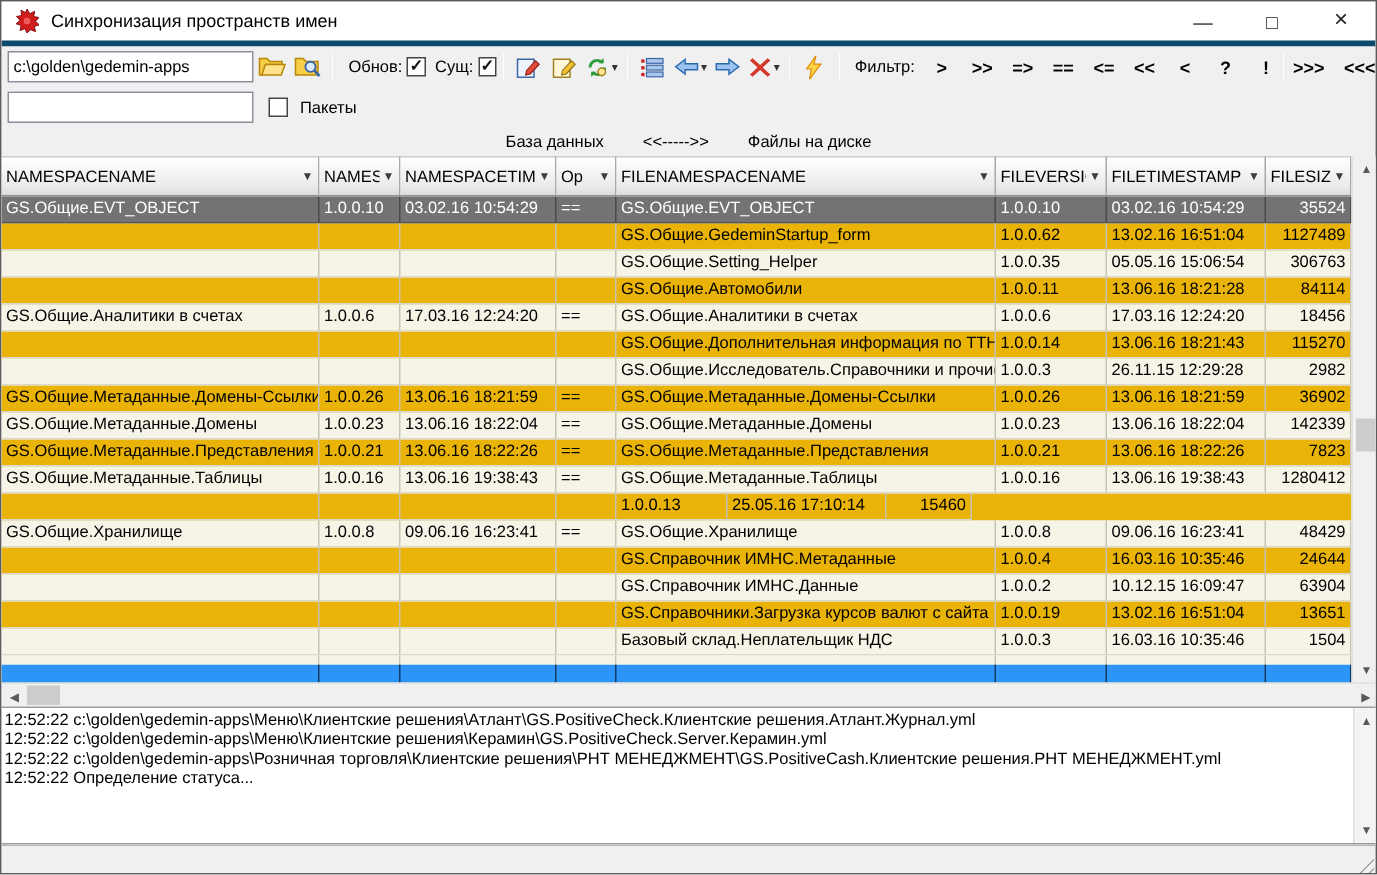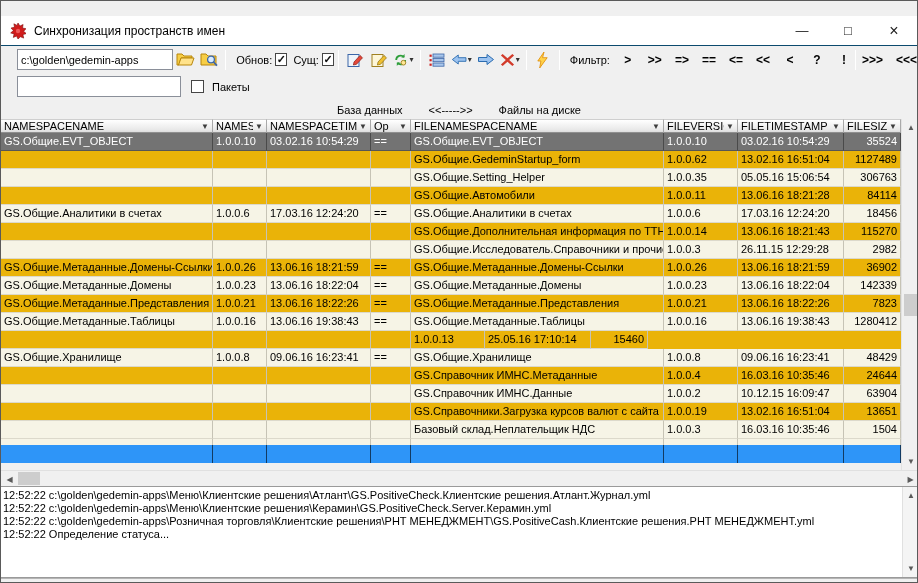--- a/index.html
+++ b/index.html
@@ -1,48 +1,48 @@
 <!DOCTYPE html>
 <html><head>
 <meta charset="utf-8">
 <style>
   * { margin:0; padding:0; box-sizing:border-box; }
   html,body { width:918px; height:583px; background:#d9d9d9; }
   body { font-family:"Liberation Sans", sans-serif; font-size:11px; color:#000; }
   .window { width:918px; height:583px; border:1px solid #5a5a5a; background:#f0f0f0; overflow:hidden; position:relative; }
 
   
-  .titlebar { height:30px; background:#ffffff; display:flex; align-items:center; border-bottom:1px solid #0c4a6e;margin-top:15px; }
+  .titlebar { height:30px; background:#ffffff; display:flex; align-items:center; border-bottom:4px solid #0c4a6e; }
   .titlebar .appicon { width:16px; height:16px; margin:0 8px 0 9px; }
   .titlebar .title { font-size:12px; color:#000; flex:1 1 auto; }
   .winbtn { width:46px; height:29px; display:flex; align-items:center; justify-content:center; font-size:13px; color:#222; }
   .winbtn.close { font-size:16px; }
 
   
-  .toolbar { height:27px; display:flex; align-items:center; padding-left:16px; background:#f0f0f0; }
+  .toolbar { height:27px; display:flex; align-items:center; padding-left:4px; background:#f0f0f0; }
   .tb-input { height:21px; border:1px solid #8a8f99; background:#fff; font-family:"Liberation Sans",sans-serif; font-size:11px; padding:0 3px; }
   .tb-input.path { width:168px; }
   .tb-input.search { width:164px; }
   .tbtn { height:24px; min-width:24px; display:flex; align-items:center; justify-content:center; padding:0 2px; }
   .tbtn svg { display:block; }
   .caret { font-size:8px; color:#333; margin-left:1px; }
   .sep { width:1px; height:20px; background:#c8c8c8; margin:0 4px; border-right:1px solid #fff; }
   .tblabel { font-size:11px; margin:0 3px 0 6px; }
   .cb { width:13px; height:13px; background:#fff; border:1px solid #454545; display:inline-flex; align-items:center; justify-content:center; font-size:11px; font-weight:bold; line-height:1; color:#111; }
   .cb.empty { color:transparent; }
   .fgroup { display:flex; align-items:center; gap:13px; font-weight:bold; font-size:12px; margin-left:8px; }
   .fbtn { min-width:14px; text-align:center; cursor:default; }
 
   
   .captionrow { height:19px; display:flex; align-items:center; justify-content:center; gap:26px; font-size:11px; background:#f0f0f0; }
 
   
   .grid { position:relative; width:918px; height:367px; background:#f0f0f0; }
   .grid-main { width:900px; }
-  .ghdr { display:flex; height:14px; }
+  .ghdr { display:flex; height:27px; }
   .ghc { background:linear-gradient(#ffffff,#e9e9e9 80%,#dcdcdc); border-right:1px solid #a9a9a9; border-bottom:1px solid #8f8f8f; border-top:1px solid #cfcfcf; display:flex; align-items:center; justify-content:space-between; padding:0 3px; overflow:hidden; }
   .ghc .lbl { white-space:nowrap; overflow:hidden; }
   .ghc .arr { font-size:8px; color:#3d3d3d; flex:0 0 auto; margin-left:2px; }
   .gbody { }
   .grow { display:flex; height:18px; background:#f6f4e6; }
   .grow.alt { background:#eab308; }
   .grow.sel { background:#737373; color:#fff; }
   .gc { border-right:1px solid #c6c3b5; border-bottom:1px solid #dcd9cb; padding:0 3px; line-height:17px; white-space:nowrap; overflow:hidden; }
   .grow.sel .gc { border-right-color:rgba(0,0,0,.35); border-bottom-color:rgba(0,0,0,.25); }
   .gc-ns{width:212px} .gc-nsver{width:54px} .gc-nsts{width:104px} .gc-op{width:40px}

